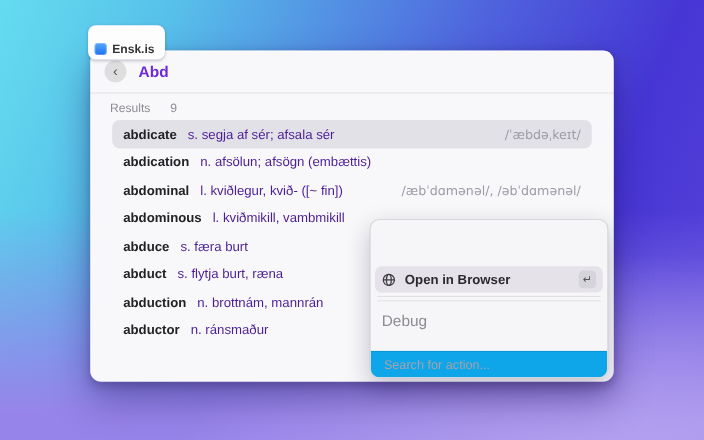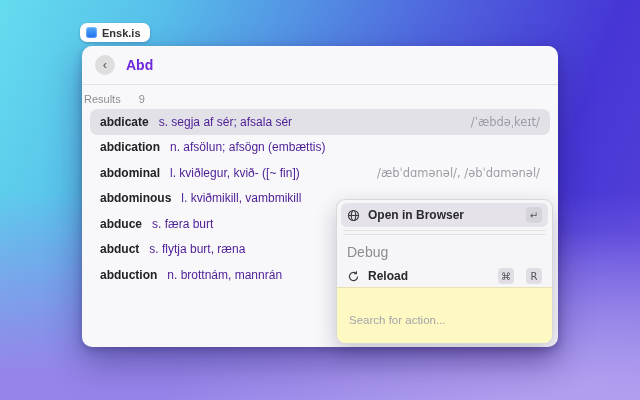--- a/index.html
+++ b/index.html
@@ -6,69 +6,69 @@
   body{
     width:640px;height:400px;overflow:hidden;position:relative;
     font-family:"Liberation Sans",sans-serif;
     background:
       radial-gradient(120% 95% at 90% 110%, rgba(186,168,240,.95) 0%, rgba(186,168,240,0) 55%),
       linear-gradient(to top, #9784ea 6%, rgba(151,132,234,0) 52%),
       linear-gradient(112deg, #64dcef 0%, #57c0ea 20%, #4f63dd 56%, #4636d5 78%, #5a44da 100%);
   }
   .tab{
     position:absolute;left:80px;top:23px;height:19px;
-    display:flex;align-items:center;gap:5px;padding:0 9px 0 6px;
+    display:flex;align-items:center;gap:5px;padding:12px 9px 0 6px;
     background:#fdfdfe;border-radius:7px;
     box-shadow:0 1px 3px rgba(20,20,60,.25);
     font-size:11px;font-weight:bold;color:#333;z-index:3;
   }
   .tab-ico{width:11px;height:11px;border-radius:3px;
     background:linear-gradient(180deg,#53a9f8,#1f6ef0);
     box-shadow:inset 0 0 0 1px rgba(255,255,255,.25);}
   .win{
     position:absolute;left:82px;top:46px;width:476px;height:301px;
     background:#f8f8fa;border-radius:10px;z-index:2;
     box-shadow:0 1px 0 rgba(255,255,255,.5) inset, 0 16px 34px rgba(35,15,90,.38), 0 3px 9px rgba(20,10,60,.25);
   }
   .hdr{height:38px;display:flex;align-items:center;gap:11px;padding:0 13px;
     border-bottom:1px solid rgba(0,0,0,.09);}
   .backbtn{width:20px;height:20px;border-radius:50%;background:#dededf;
     display:flex;align-items:center;justify-content:center;
     color:#555;font-size:13px;line-height:1;cursor:default;}
   .backbtn span{transform:translateY(-1px);}
   .hdr-title{font-size:14px;font-weight:bold;color:#6d28d9;}
   .results-hdr{display:flex;gap:18px;align-items:center;
-    padding:8px 18px 4px 2px;font-size:11px;color:#8d8d93;}
-  .list{padding:0 8px;}
+    padding:8px 18px 4px 18px;font-size:11px;color:#8d8d93;}
+  .list{padding:0 20px;}
   .row{display:flex;align-items:center;height:25.5px;padding:0 10px;
     border-radius:7px;}
   .row.sel{background:#e2e1e7;}
   .row .w{font-size:12px;font-weight:bold;color:#222226;margin-right:10px;white-space:nowrap;}
   .row .d{font-size:12px;color:#4c1d95;flex:1;white-space:nowrap;overflow:hidden;}
   .row .p{font-size:11.5px;color:#9d9ca6;white-space:nowrap;margin-left:8px;
     font-family:"DejaVu Sans",sans-serif;}
   .menu{
     position:absolute;left:254px;top:153px;width:217px;height:145px;
     background:#f6f5f8;border:1px solid rgba(0,0,0,.12);border-radius:9px;
     box-shadow:0 8px 22px rgba(20,10,60,.22);
     overflow:hidden;box-sizing:border-box;z-index:6;padding:3px 4px 0 4px;
   }
-  .mrow{display:flex;align-items:center;height:24px;padding:0 6px;border-radius:6px;gap:8px;}
+  .mrow{display:flex;align-items:center;height:24px;padding:0 6px;border-radius:6px;gap:8px;margin-top:39px;}
   .mrow.sel{background:#e5e3e9;}
   .mrow .lbl{font-size:12px;font-weight:bold;color:#2a2a2e;flex:1;white-space:nowrap;overflow:hidden;}
   .mrow .ico{width:13px;height:13px;color:#3b3b40;display:flex;align-items:center;justify-content:center;}
   .mrow .ico svg{width:13px;height:13px;display:block;}
   .mdiv{height:1px;background:rgba(0,0,0,.08);margin:3px 2px;}
   .msec{font-size:14px;color:#8c8c92;padding:6px 6px 4px 6px;}
   .kcap{min-width:16px;height:16px;padding:0 3px;border-radius:4px;background:#e0dee4;
     color:#55545b;font-size:10px;display:inline-flex;align-items:center;justify-content:center;
     margin-left:4px;font-family:"DejaVu Sans",sans-serif;box-sizing:border-box;}
   .mrow.sel .kcap{background:#d6d4db;}
-  .msearch{position:absolute;left:0;right:0;bottom:0;height:23px;background:#fef9c3;
-    border-top:1px solid rgba(0,0,0,.09);display:flex;align-items:flex-end;padding:16px 10px;}
+  .msearch{position:absolute;left:0;right:0;bottom:0;height:23px;background:#0ea5e9;
+    border-top:1px solid rgba(0,0,0,.09);display:flex;align-items:center;padding:0 10px;}
   .msearch input{border:none;outline:none;background:transparent;width:100%;
     font-size:11.5px;color:#333;font-family:"Liberation Sans",sans-serif;}
   .msearch input::placeholder{color:#a4a3ab;}
 </style>
 </head>
 <body>
 
 <div class="tab">
   <span class="tab-ico"></span>
   <span>Ensk.is</span>
@@ -109,20 +109,24 @@
         <span class="d">s. færa burt</span>
       </div>
       <div class="row">
         <span class="w">abduct</span>
         <span class="d">s. flytja burt, ræna</span>
       </div>
       <div class="row">
         <span class="w">abduction</span>
         <span class="d">n. brottnám, mannrán</span>
       </div>
+      <div class="row">
+        <span class="w">abductor</span>
+        <span class="d">n. ránsmaður</span>
+      </div>
     </div>
 
   <div class="menu" id="action-menu">
     <div id="menu-items">
         <div class="mrow sel">
           <span class="ico">
             <svg viewBox="0 0 16 16" fill="none" stroke="currentColor" stroke-width="1.4">
               <circle cx="8" cy="8" r="6.2"></circle>
               <ellipse cx="8" cy="8" rx="2.7" ry="6.2"></ellipse>
               <line x1="1.8" y1="8" x2="14.2" y2="8"></line>

